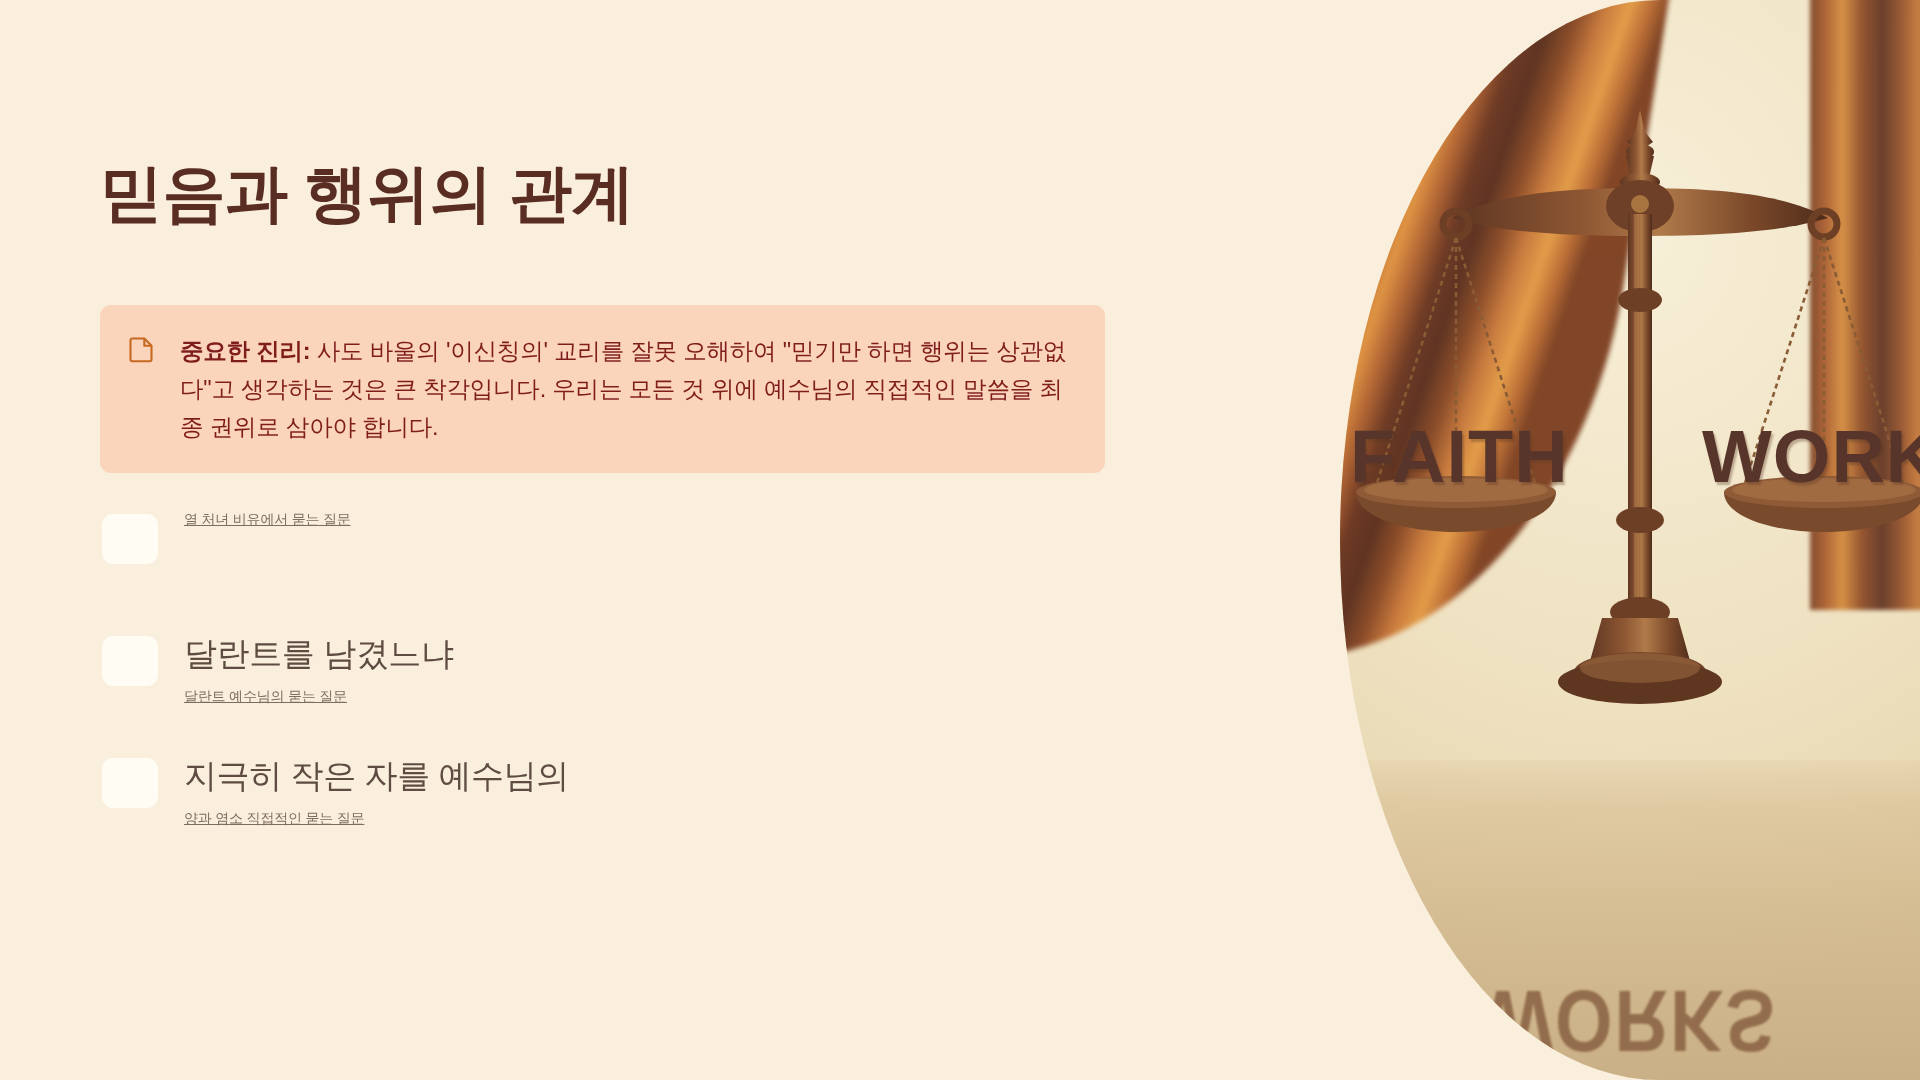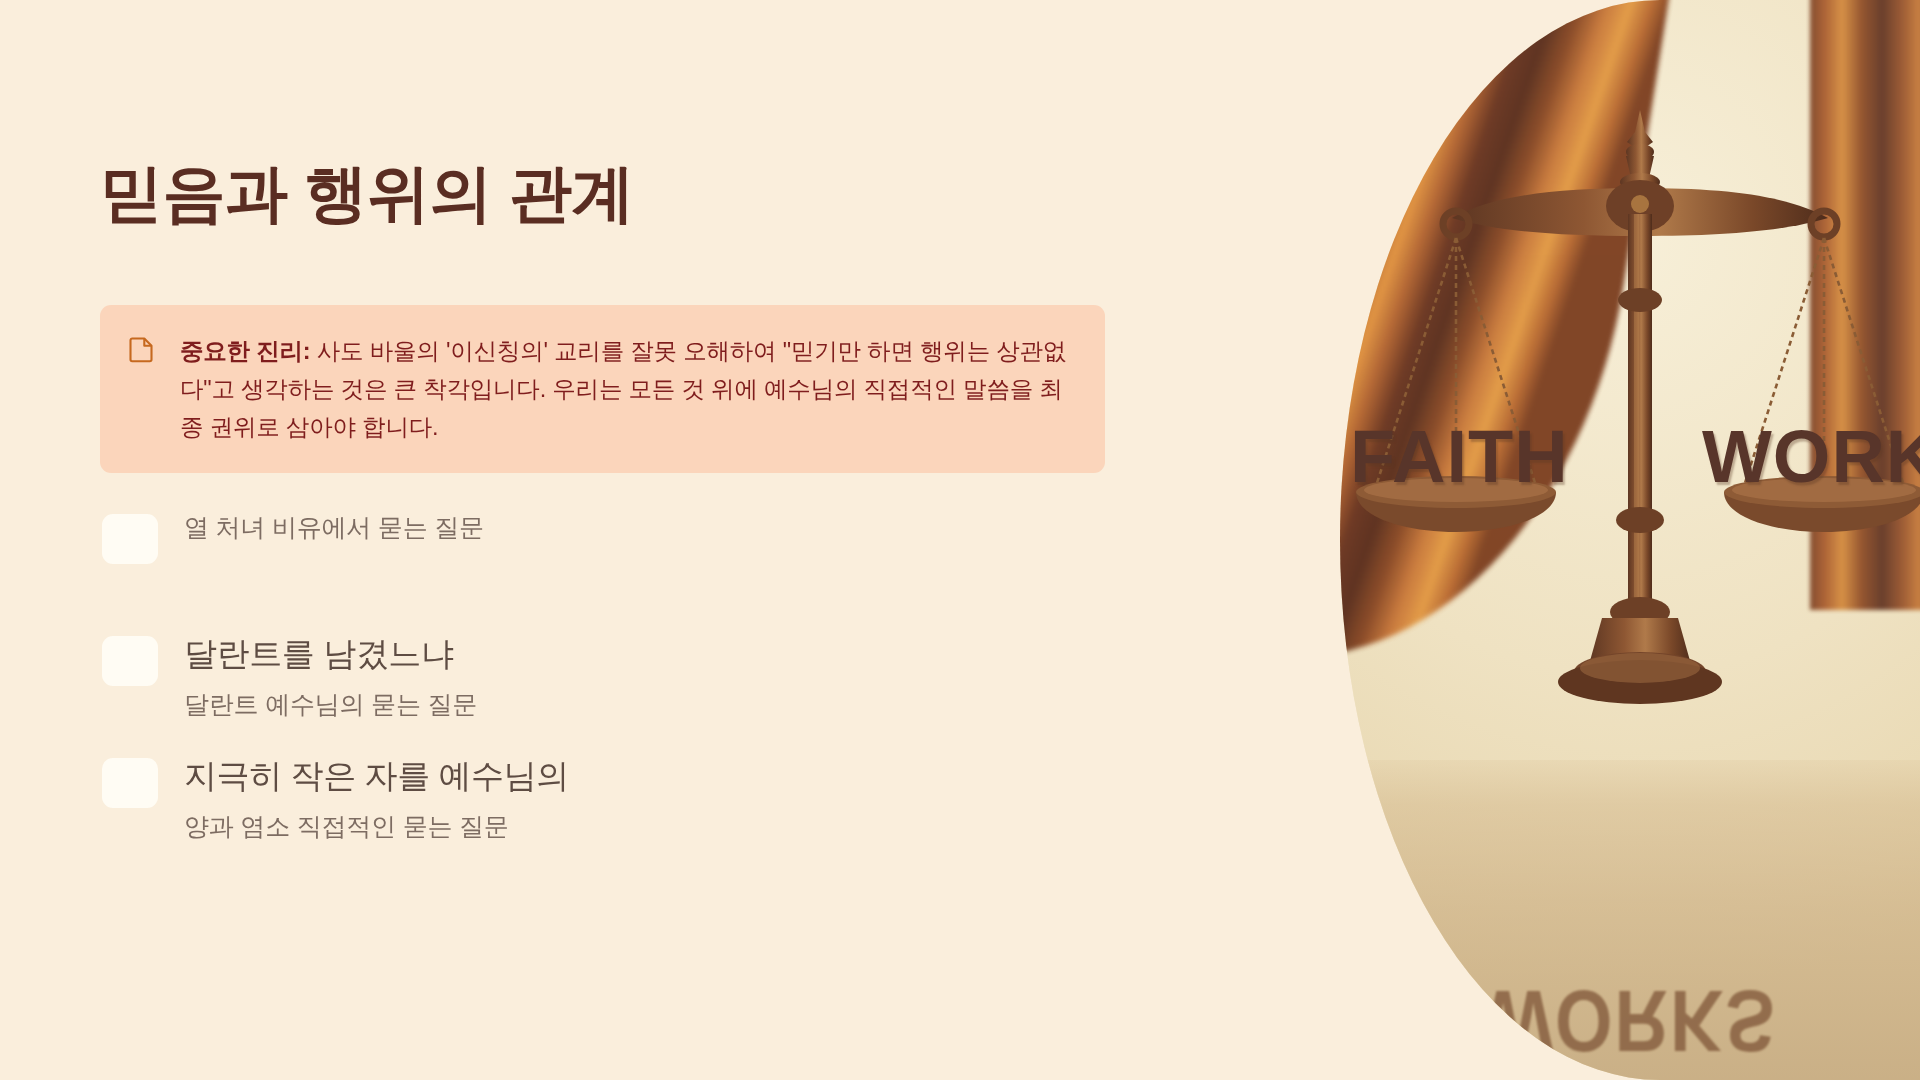--- a/index.html
+++ b/index.html
@@ -83,25 +83,26 @@
   .item-title {
     font-size:33px;
     font-weight:500;
     color:#5e4c43;
     line-height:1.25;
     letter-spacing:-0.4px;
     white-space:nowrap;
   }
   .item-sub {
     margin-top:14px;
-    font-size:25px;
+    font-size:14px;
     font-weight:400;
     color:#7d6c62;
     letter-spacing:-0.2px;
     white-space:nowrap;
+    text-decoration:underline;
   }
 
   
   .img-panel {
     position:absolute;
     right:0; top:0;
     width:580px; height:1080px;
     overflow:hidden;
     
     border-top-left-radius:320px 540px;

